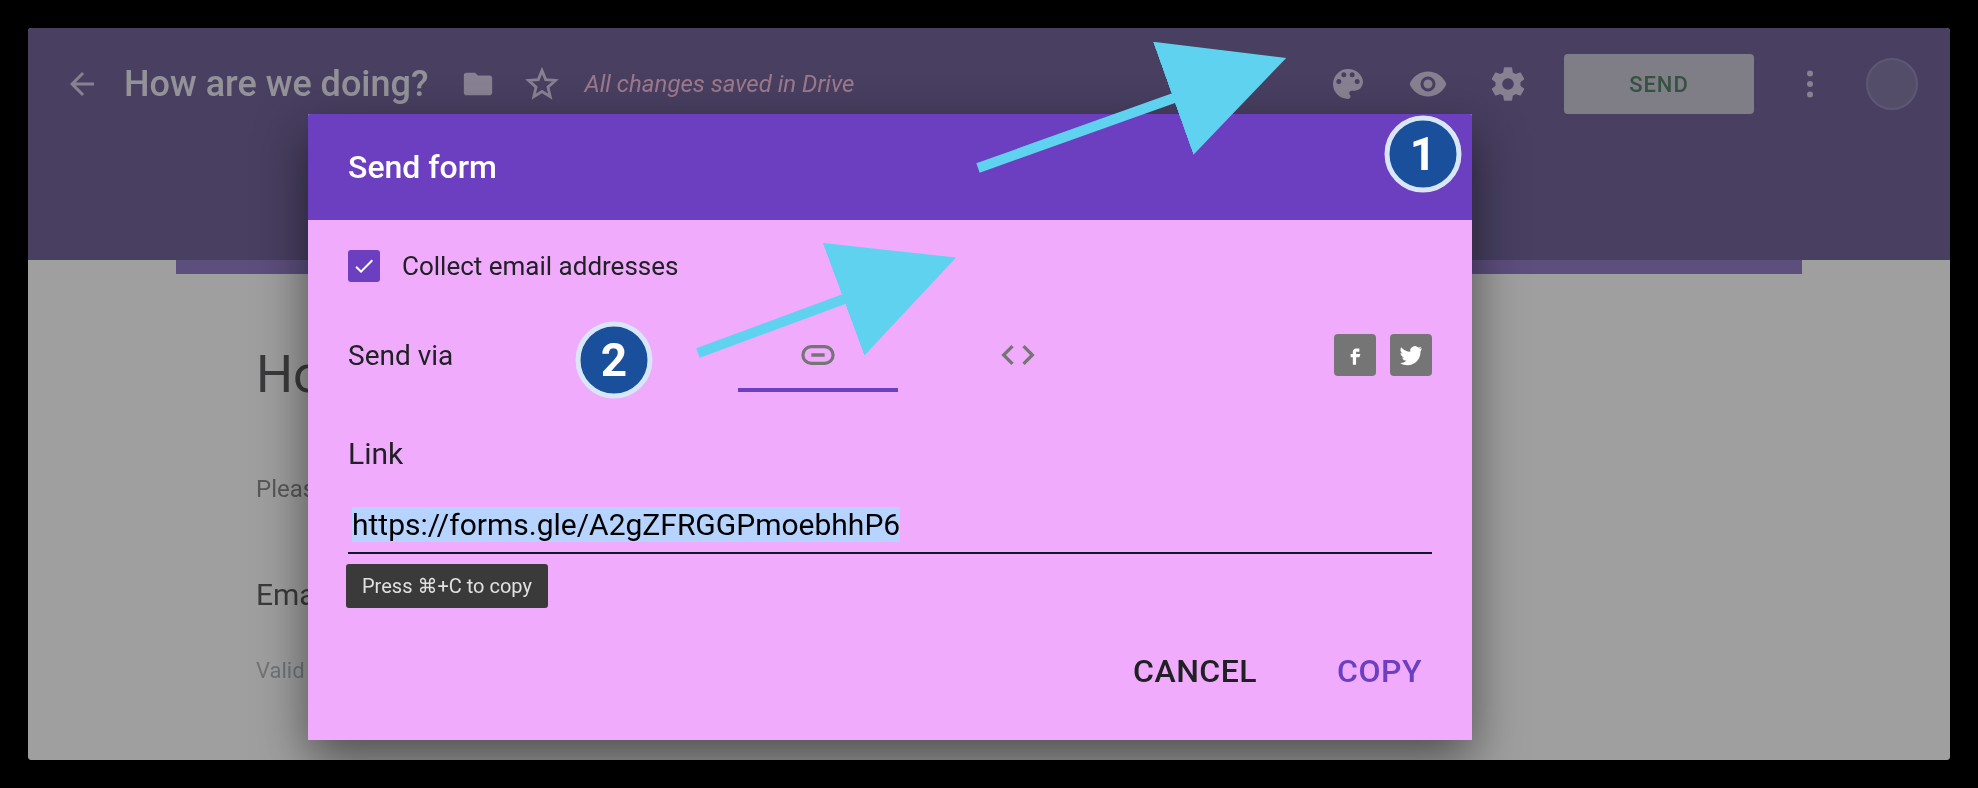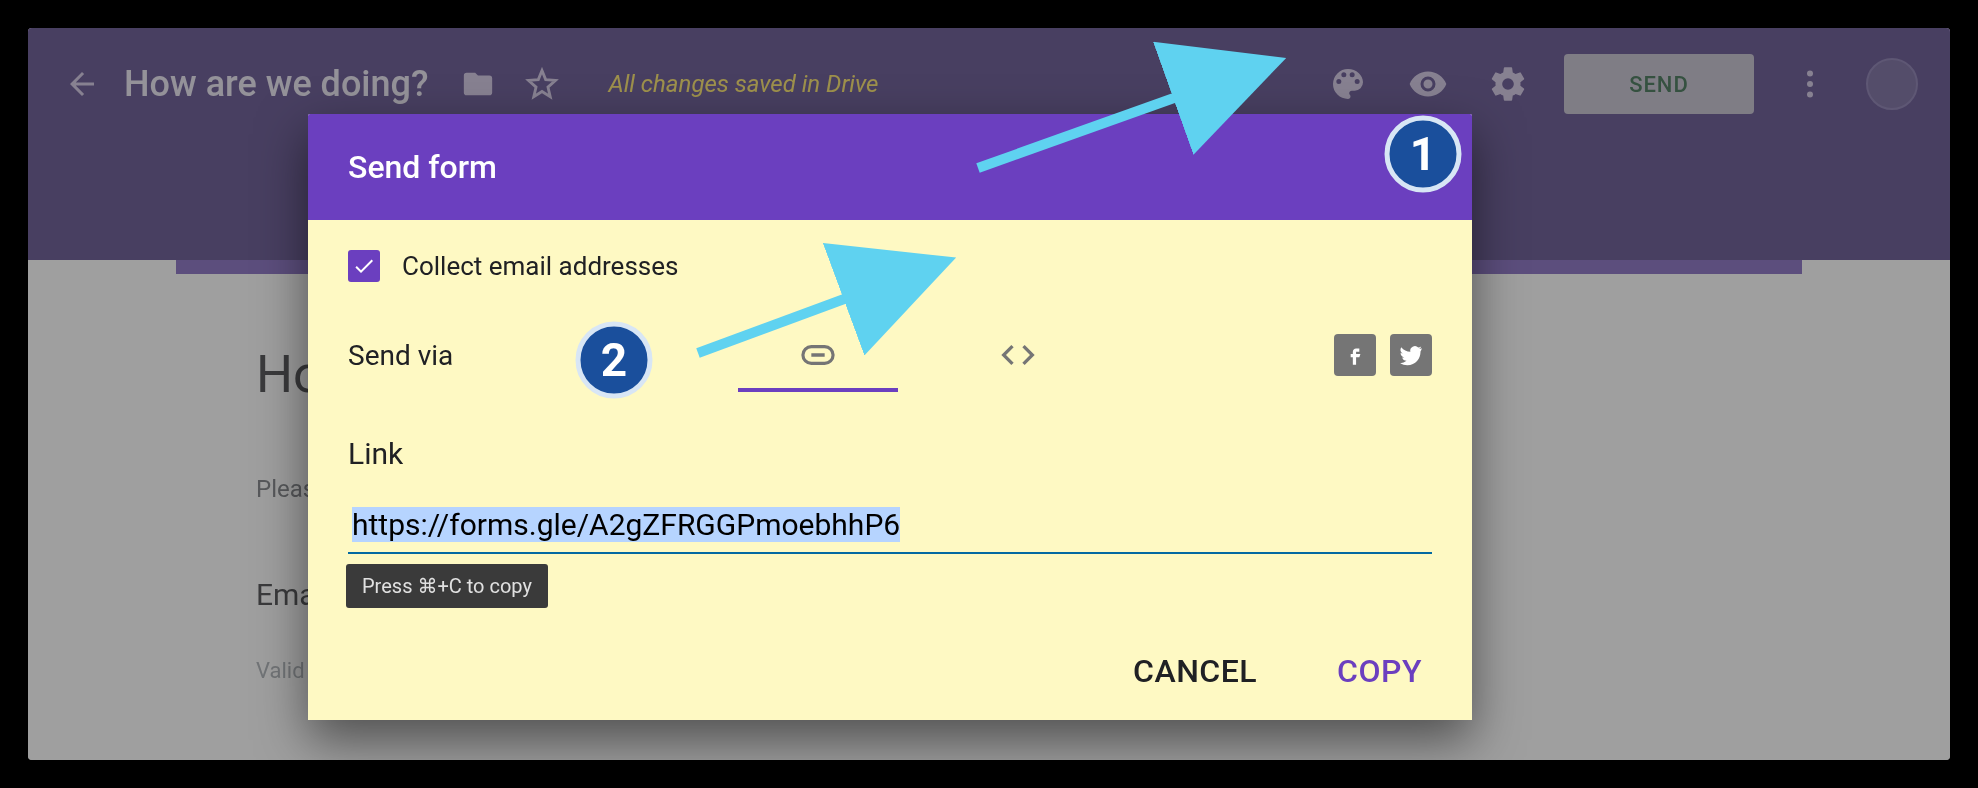--- a/index.html
+++ b/index.html
@@ -4,21 +4,21 @@
 <style>
   * { box-sizing: border-box; margin:0; padding:0; font-family: Roboto, Arial, sans-serif; }
   html,body { width:1978px; height:788px; overflow:hidden; background:#000; }
   .frame { position:relative; width:1978px; height:788px; padding:28px; }
   .stage { position:relative; width:100%; height:100%; background:#fff; border-radius:4px; overflow:hidden; }
 
   
   .appbar { position:absolute; top:0; left:0; right:0; height:112px; background:#3f2a75; display:flex; align-items:center; padding:0 32px; color:#fff; }
   .appbar .hdr-icon { width:44px; height:44px; display:flex; align-items:center; justify-content:center; fill:#c9bde0; color:#c9bde0; margin-right:20px; cursor:pointer; }
   .appbar .hdr-title { font-size:36px; font-weight:500; color:#e7e2f2; margin-right:28px; white-space:nowrap; }
-  .appbar .save-status { font-size:24px; font-style:italic; color:#fde047; margin-left:24px; }
+  .appbar .save-status { font-size:24px; font-style:italic; color:#f9a8d4; }
   .appbar .spacer { flex:1; }
   .appbar .right-actions { display:flex; align-items:center; gap:32px; }
   .appbar .right-actions .hdr-icon { margin:0; width:48px; height:48px; }
   .send-btn { width:190px; height:60px; background:#b9b3c6; border-radius:4px; display:flex; align-items:center; justify-content:center; font-size:22px; font-weight:500; letter-spacing:1px; color:#14532d; cursor:pointer; border:none; }
   .avatar { width:52px; height:52px; border-radius:50%; background:#5a4a8a; border:2px solid #6f60a0; }
 
   .band { position:absolute; top:112px; left:0; right:0; height:120px; background:#3f2a75; }
 
   
   .bg-card { position:absolute; left:148px; right:148px; top:232px; bottom:0; background:#fff; border-top:14px solid #6b4db3; padding:70px 80px 0; color:#202124; }
@@ -27,36 +27,36 @@
   .bg-card .bg-email { font-size:30px; font-weight:400; color:#202124; margin-top:74px; }
   .bg-card .bg-hint  { font-size:22px; color:#9aa0a6; margin-top:46px; }
 
   .scrim { position:absolute; inset:0; background:rgba(80,80,80,0.55); }
 
   
   .dialog { position:absolute; left:280px; top:86px; width:1164px; background:#fff; border-radius:2px; box-shadow:0 20px 50px rgba(0,0,0,0.5); }
   .dlg-head { height:106px; background:#6b3fbf; display:flex; align-items:center; justify-content:space-between; padding:0 40px; color:#fff; border-radius:2px 2px 0 0;}
   .dlg-title { font-size:32px; font-weight:500; }
   .dlg-close { width:40px; height:40px; display:flex; align-items:center; justify-content:center; cursor:pointer; color:#fff; background:none; border:none; font-size:32px;}
-  .dlg-body { padding:30px 40px 22px; background:#fef9c3;}
+  .dlg-body { padding:30px 40px 42px; background:#f0abfc;}
   .row { display:flex; align-items:center; }
   .checkbox { width:32px; height:32px; border-radius:3px; background:#6b3fbf; display:flex; align-items:center; justify-content:center; margin-right:22px; cursor:pointer;}
   .checkbox svg { fill:#fff; }
   .cb-label { font-size:26px; color:#202124; }
   .sendvia-row { display:flex; align-items:center; margin-top:42px; gap:0; padding-bottom:8px; }
   .sendvia-label { font-size:28px; color:#202124; width:170px; }
   .tab { width:200px; height:62px; display:flex; align-items:center; justify-content:center; cursor:pointer; position:relative; }
   .tab svg { fill:#757575; width:40px; height:40px; }
   .tab.active svg { fill:#757575; }
   .tab.active::after { content:""; position:absolute; bottom:-6px; left:20px; right:20px; height:4px; background:#6b3fbf; }
   .social { margin-left:auto; display:flex; gap:14px; }
   .social-btn { width:42px; height:42px; border-radius:4px; background:#757575; display:flex; align-items:center; justify-content:center; cursor:pointer;}
   .social-btn svg { fill:#fff; width:26px; height:26px; }
   .section-title { font-size:30px; color:#202124; margin-top:42px; }
-  .link-field { display:block; width:100%; margin-top:30px; font-size:30px; font-family:inherit; border:none; border-bottom:2px solid #0369a1; padding:6px 4px 10px; background:transparent; outline:none;}
+  .link-field { display:block; width:100%; margin-top:30px; font-size:30px; font-family:inherit; border:none; border-bottom:2px solid #0f172a; padding:6px 4px 10px; background:transparent; outline:none;}
   .link-field::selection { background:#b6d4ff; }
   .shorten-row { display:flex; align-items:center; margin-top:16px; position:relative;}
   .shorten-label { font-size:24px; color:#5f6368; }
   .tooltip { position:absolute; left:-2px; top:-6px; background:#3a3a3a; color:#e0e0e0; font-size:20px; padding:10px 16px; border-radius:3px; white-space:nowrap; z-index:5;}
   .actions { display:flex; justify-content:flex-end; gap:60px; margin-top:42px; }
   .txt-btn { font-size:32px; font-weight:500; letter-spacing:0.5px; background:none; border:none; cursor:pointer; padding:8px 10px;}
   .cancel { color:#202124; }
   .copy { color:#6b3fbf; }
 
   

